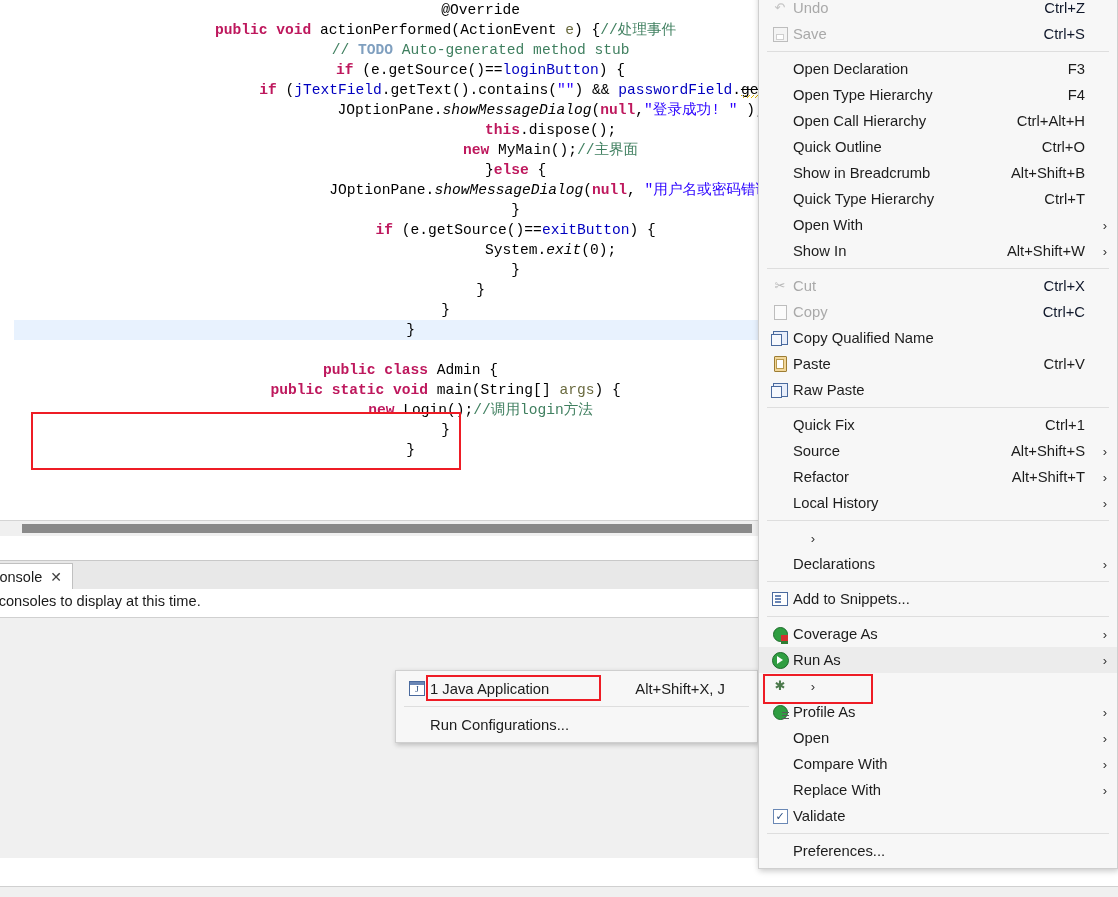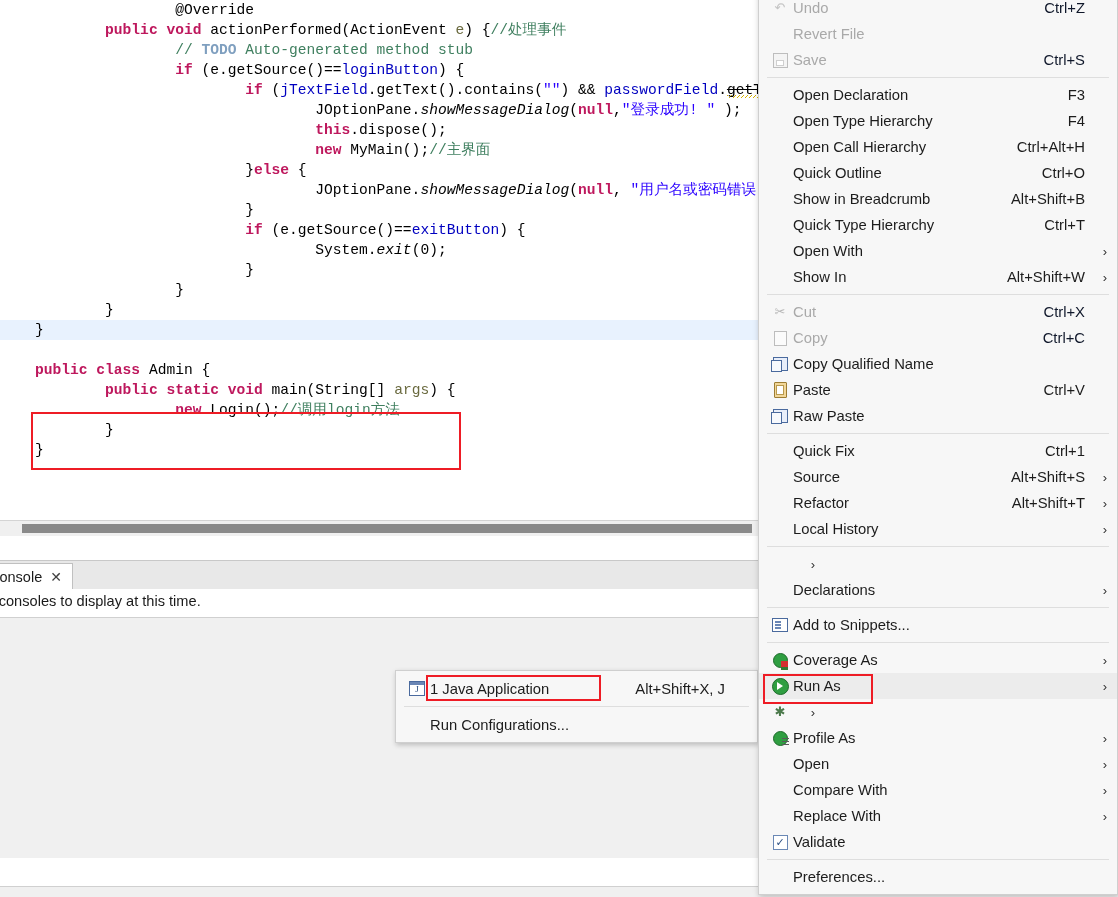--- a/index.html
+++ b/index.html
@@ -20,28 +20,29 @@
   .editor-pane {
     position: absolute;
     left: 0; top: 0;
     width: 758px;
     height: 536px;
     background: #ffffff;
     overflow: hidden;
   }
   .code-area {
     position: absolute;
-    left: 0; top: 0;
+    left: 14px; top: 0;
     width: 758px;
     height: 520px;
     font-family: "Liberation Mono", "DejaVu Sans Mono", monospace;
     font-size: 14.6px;
     line-height: 20px;
     white-space: pre;
     color: #000000;
+    text-align: center;
   }
   .code-line {
     height: 20px;
     position: relative;
     padding-left: 0;
     white-space: pre;
   }
   .code-line.hl {
     background: #e8f2fe;
   }
@@ -394,25 +395,20 @@
   <div class="ctxmenu" id="ctx-menu">
       <div class="menu-item disabled">
         <span class="mi-icon">
           <span class="ico ico-undo">↶</span>
         </span>
         <span class="mi-label">Undo</span>
         <span class="mi-accel">Ctrl+Z</span>
         <span class="mi-arrow empty">›</span>
       </div>
       <div class="menu-item disabled">
-        <span class="mi-icon"></span>
-        <span class="mi-label">Revert File</span>
-        <span class="mi-arrow empty">›</span>
-      </div>
-      <div class="menu-item disabled">
         <span class="mi-icon">
           <span class="ico ico-save"></span>
         </span>
         <span class="mi-label">Save</span>
         <span class="mi-accel">Ctrl+S</span>
         <span class="mi-arrow empty">›</span>
       </div>
       <div class="menu-sep"></div>
       <div class="menu-item">
         <span class="mi-icon"></span>

